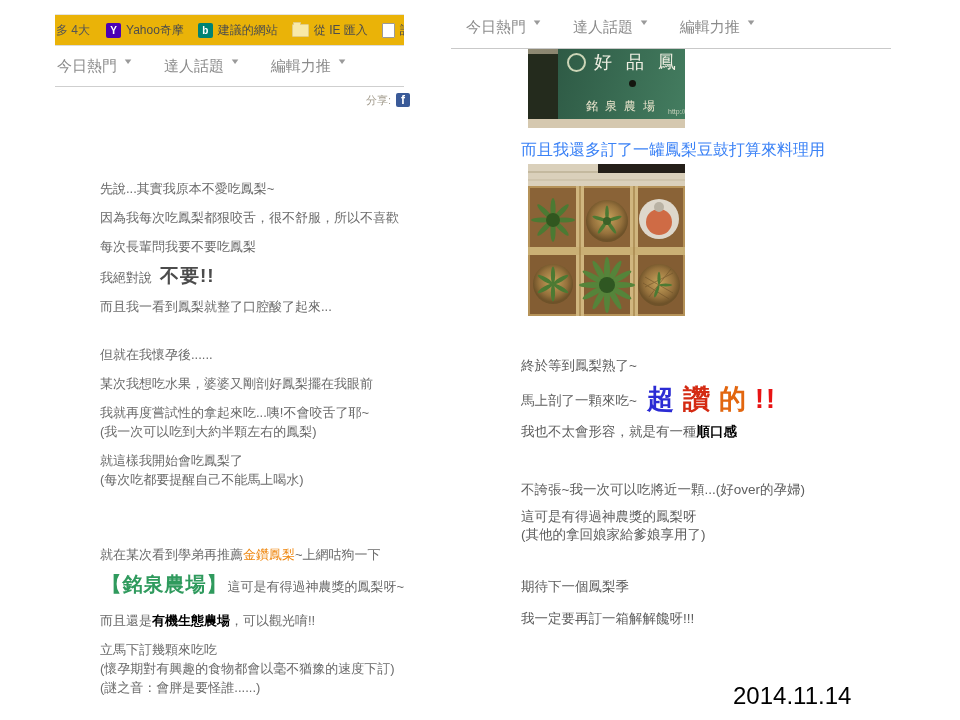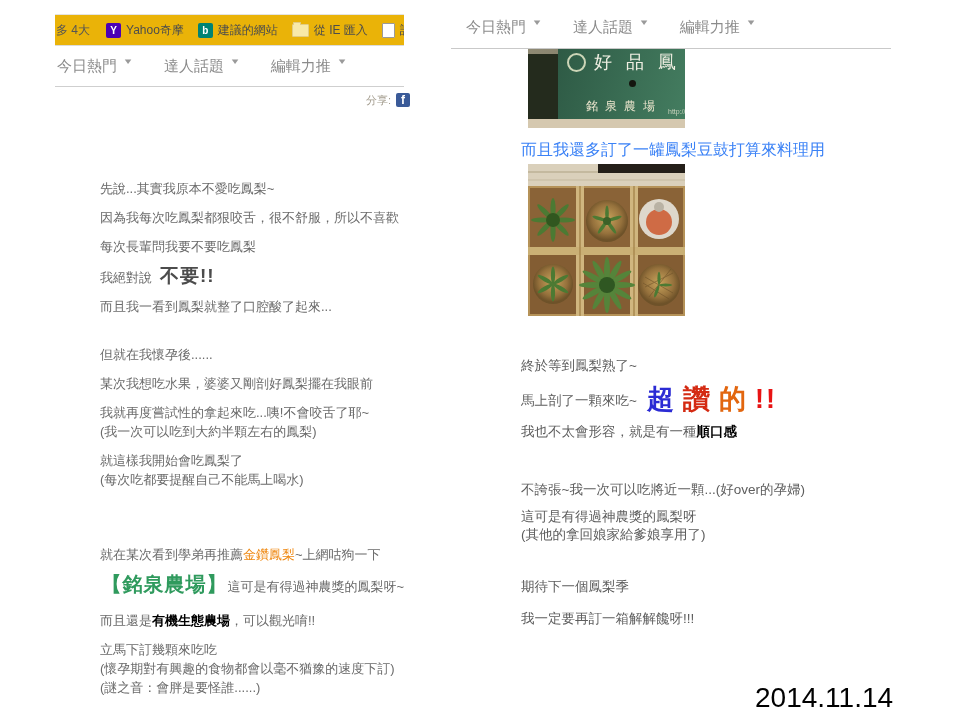--- a/index.html
+++ b/index.html
@@ -60,21 +60,21 @@
   .box-hole{position:absolute;left:56%;top:44%;width:7px;height:7px;border-radius:50%;background:#141householder60f;background:#14160f;}
   .box-bottom{position:absolute;left:0;right:0;bottom:0;height:9px;background:#d5c8af;}
   .photo2{left:73px;top:152px;width:157px;height:152px;}
   .caption1{left:66px;top:128px;font-size:16px;color:#3b82f6;}
   .rtext{left:66px;font-size:13.5px;color:#5d5d5d;line-height:18px;}
   .big-praise{font-size:27px;font-weight:bold;letter-spacing:9px;margin-left:10px;vertical-align:-3px;}
   .c-blue{color:#2b2bd4;}
   .c-red{color:#d42a12;}
   .c-orange{color:#e2660f;}
   .c-bang{color:#e81414;letter-spacing:2px;}
-  .slide-date{position:absolute;left:733px;top:682px;font-size:28px;color:#000;margin-left:22px;}
+  .slide-date{position:absolute;left:733px;top:682px;font-size:24px;color:#000;}
 </style>
 </head>
 <body>
 
 <div class="left-panel">
 
   <div class="bookmarks-bar">
     <span class="overflow-label">多 4大</span>
     <span class="bm-item">
       <span class="bm-ico yahoo-ico">Y</span>

